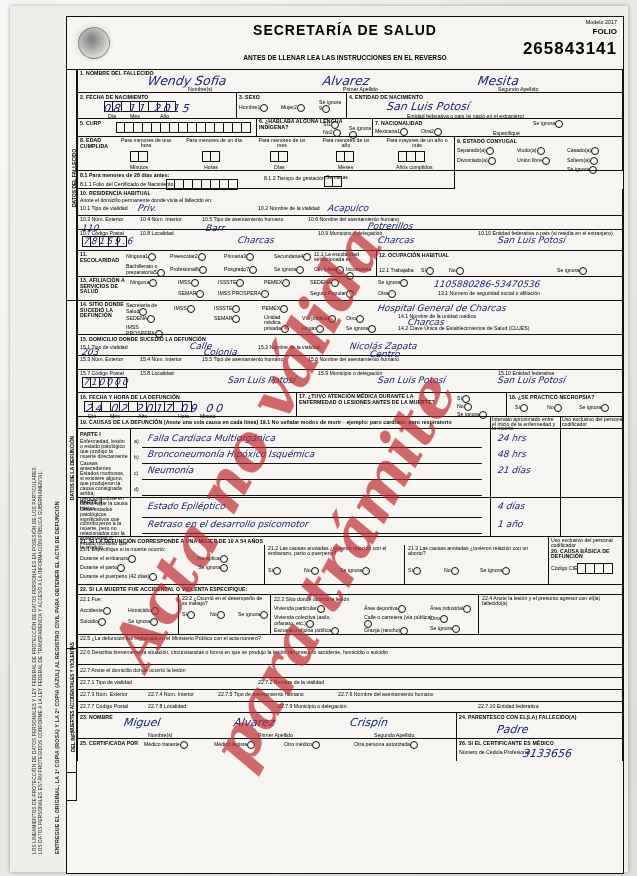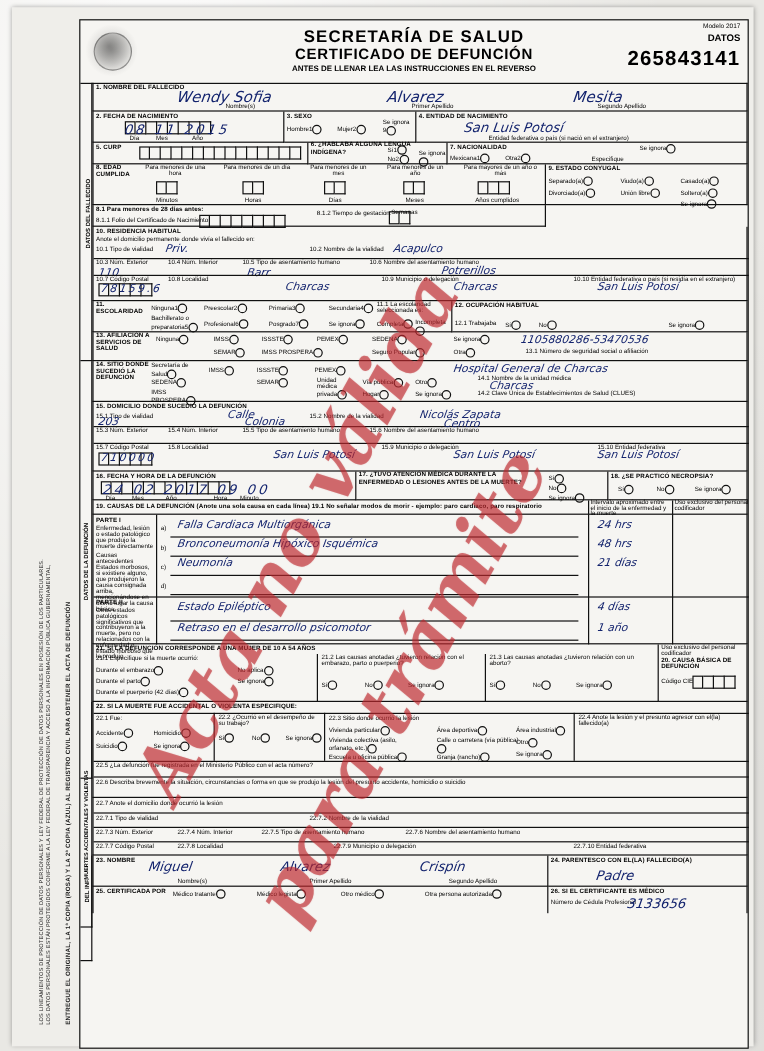--- a/index.html
+++ b/index.html
@@ -97,24 +97,23 @@
       <div class="vtext" style="left:30px;top:840px;">ENTREGUE EL ORIGINAL, LA 1ª COPIA (ROSA) Y LA 2ª COPIA (AZUL) AL REGISTRO CIVIL PARA OBTENER EL ACTA DE DEFUNCIÓN</div>
       <div class="vtext small" style="left:14px;top:840px;">LOS DATOS PERSONALES ESTÁN PROTEGIDOS CONFORME A LA LEY FEDERAL DE TRANSPARENCIA Y ACCESO A LA INFORMACIÓN PÚBLICA GUBERNAMENTAL,</div>
       <div class="vtext small" style="left:8px;top:840px;">LOS LINEAMIENTOS DE PROTECCIÓN DE DATOS PERSONALES Y LEY FEDERAL DE PROTECCIÓN DE DATOS PERSONALES EN POSESIÓN DE LOS PARTICULARES.</div>
     </div>
 
     <div class="form">
 
       <div class="hdr">
         <div class="seal"></div>
         <div class="modelo">Modelo 2017</div>
-        <div class="folio-lbl">DATOS</div>
+        <div class="folio-lbl">FOLIO</div>
         <div class="folio-num">265843141</div>
         <div class="t1">SECRETARÍA DE SALUD</div>
-        <div class="t2">CERTIFICADO DE DEFUNCIÓN</div>
         <div class="t3">ANTES DE LLENAR LEA LAS INSTRUCCIONES EN EL REVERSO</div>
       </div>
 
       <div class="box" style="left:0;top:52px;width:10px;height:232px;border-top:none;border-left:none;border-bottom:1px solid #111;">
         <div style="position:absolute;left:-68px;top:106px;width:150px;text-align:center;font-size:5px;font-weight:bold;transform:rotate(-90deg);">DATOS DEL FALLECIDO</div>
       </div>
 
       <div class="box" style="left:10px;top:52px;width:546px;height:24px;border-top:none;">
         <div class="lbl" style="position:absolute;left:2px;top:1px;"><span>1.</span> <span>NOMBRE DEL FALLECIDO</span></div>
         <div class="hand lg" style="position:absolute;left:70px;top:4px;">Wendy Sofia</div>

